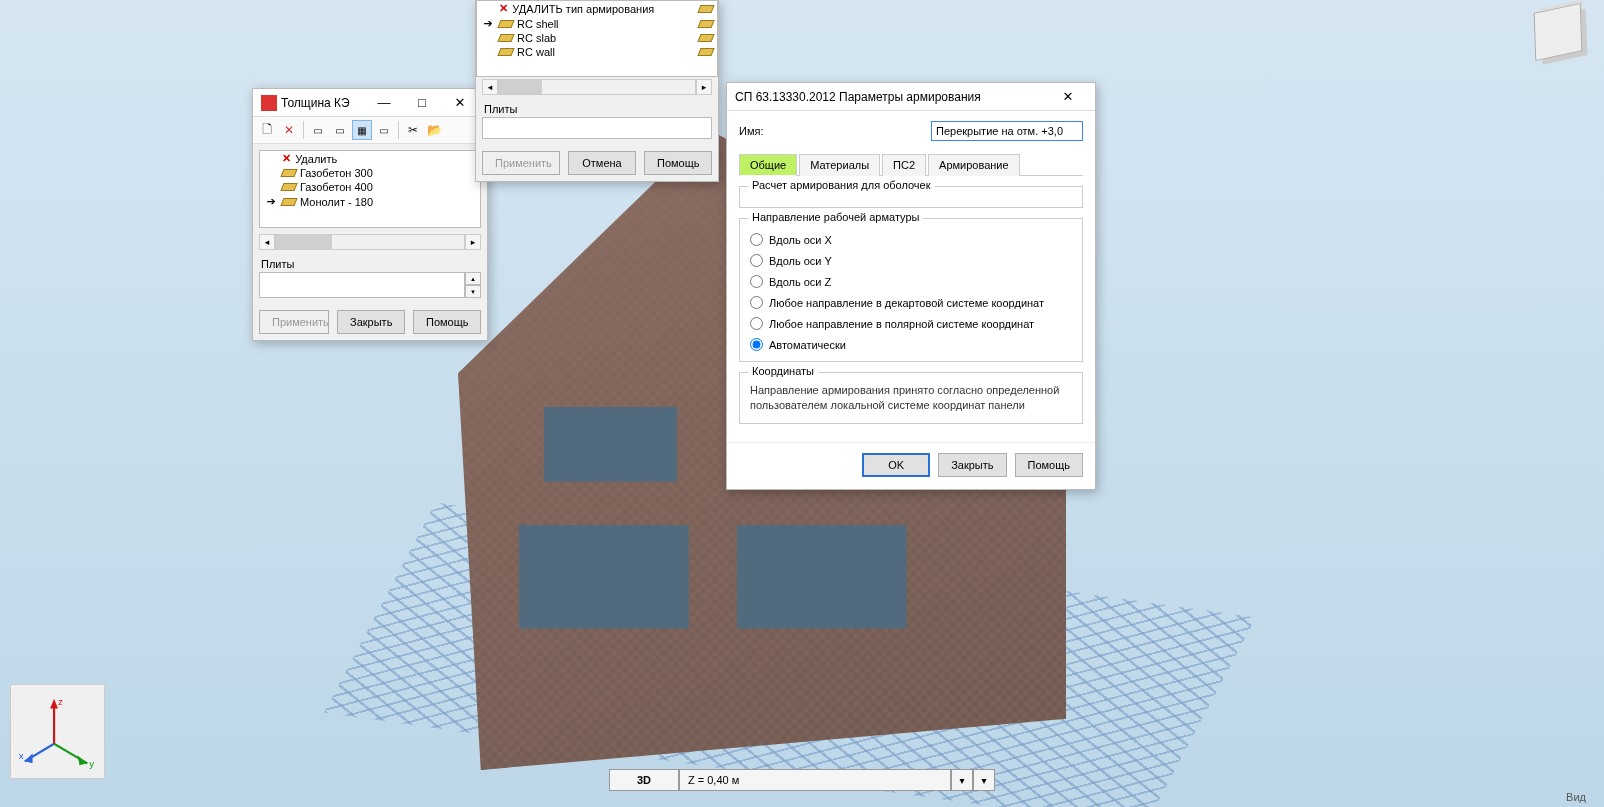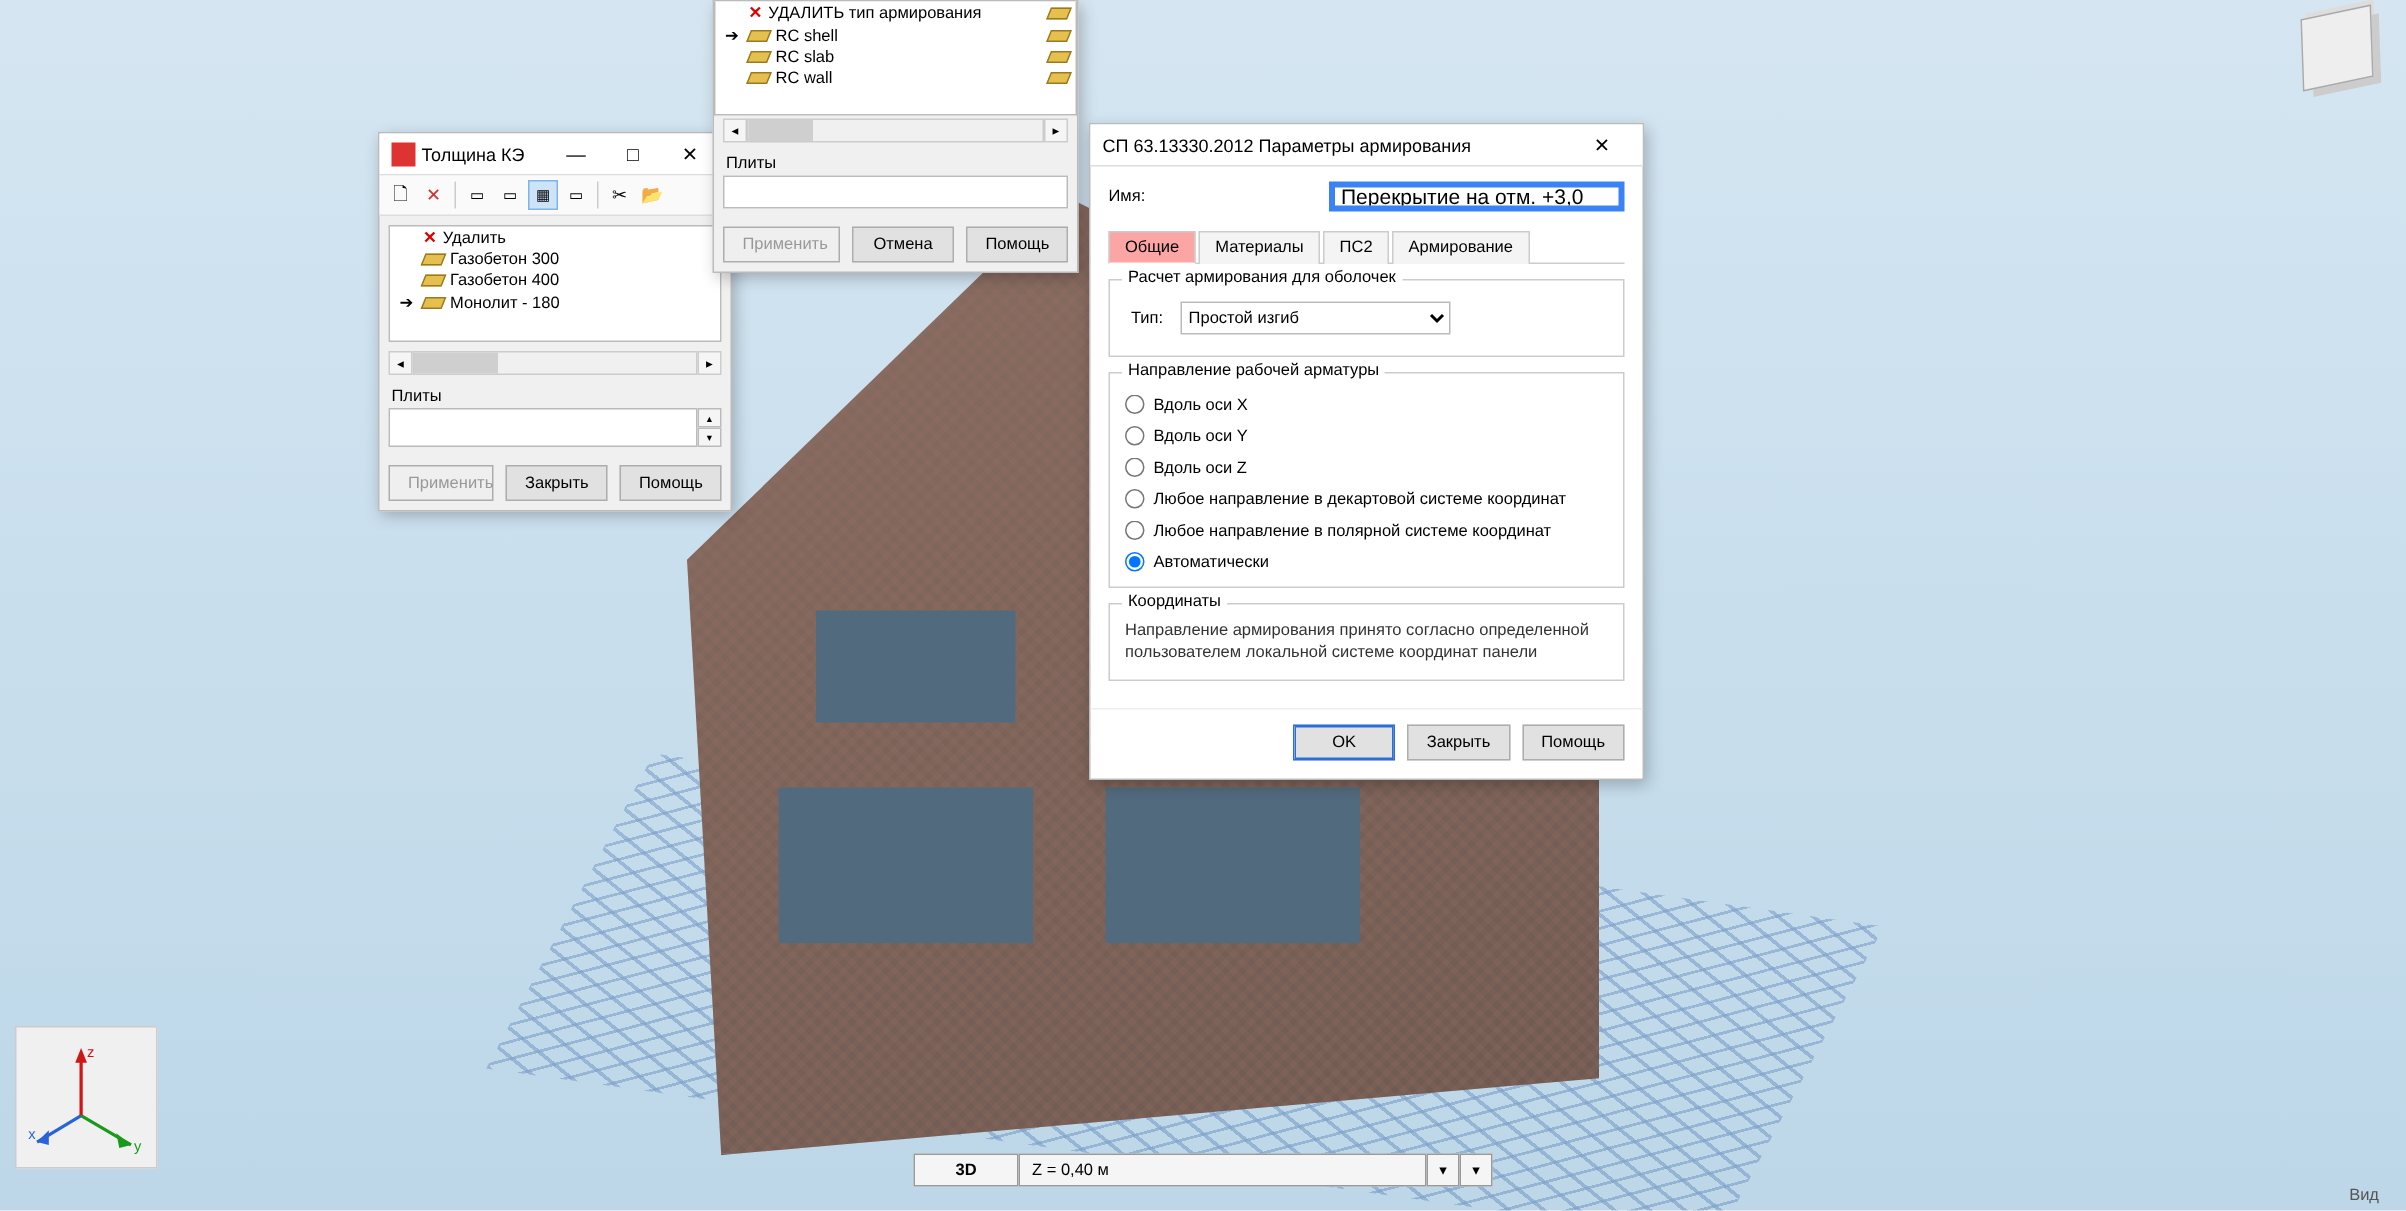--- a/index.html
+++ b/index.html
@@ -97,25 +97,25 @@
 #dlg-rc .list-row { justify-content: flex-start; }
 #dlg-rc .right-ico { margin-left: auto; }
 #dlg-rc .input-row { margin: 0 6px 6px 6px; }
 #dlg-rc .input-row input { width: 100%; height: 22px; border: 1px solid #bbb; background: #fff; padding: 0 4px; font-size: 11px; }
 
 
 #dlg-reinf { left: 726px; top: 82px; width: 370px; background: #fff; }
 #dlg-reinf .win-title { background: #fff; }
 #dlg-reinf .body { padding: 10px 12px 8px 12px; font-size: 11px; }
 #dlg-reinf .name-row { display: flex; align-items: center; gap: 8px; margin-bottom: 12px; }
-#dlg-reinf .name-row input { flex: 0 0 140px; margin-left: auto; height: 20px; border: 4px solid #3b82f6; padding: 0 4px; font-size: 14px; }
+#dlg-reinf .name-row input { flex: 0 0 140px; margin-left: auto; height: 20px; border: 1px solid #3b82f6; padding: 0 4px; font-size: 11px; }
 
 .tabs { display: flex; border-bottom: 1px solid #ccc; gap: 2px; margin-bottom: 10px; }
 .tab { padding: 4px 10px; border: 1px solid #ccc; border-bottom: none; background: #f4f4f4; font-size: 11px; cursor: pointer; position: relative; top: 1px; }
-.tab.active { background: #fca5a5; border-bottom: 1px solid #fff; }
+.tab.active { background: #bef264; border-bottom: 1px solid #fff; }
 
 .group { border: 1px solid #ccc; padding: 10px 10px 10px 10px; margin-bottom: 10px; position: relative; }
 .group-title { position: absolute; top: -8px; left: 8px; background: #fff; padding: 0 4px; font-size: 11px; }
 .type-row { display: flex; align-items: center; gap: 12px; margin: 4px 0 4px 4px; }
 .type-row select { width: 180px; height: 22px; border: 1px solid #bbb; font-size: 11px; background: #fff; }
 
 .radio-stack { display: flex; flex-direction: column; gap: 8px; margin-top: 4px; }
 .radio-stack label { display: flex; align-items: center; gap: 6px; font-size: 11px; cursor: pointer; }
 .radio-stack input { margin: 0; }
 
@@ -276,26 +276,20 @@
     </div>
     <div class="tabs" id="reinf-tabs">
         <div class="tab active">Общие</div>
         <div class="tab">Материалы</div>
         <div class="tab">ПС2</div>
         <div class="tab">Армирование</div>
       </div>
 
     <div class="group">
       <span class="group-title">Расчет армирования для оболочек</span>
-      <div class="type-row">
-        <span>Тип:</span>
-        <select>
-          <option>Простой изгиб</option>
-        </select>
-      </div>
     </div>
 
     <div class="group">
       <span class="group-title">Направление рабочей арматуры</span>
       <div class="radio-stack" id="radio-stack">
           <label>
             <input type="radio" name="rdir" style="">
             <span>Вдоль оси X</span>
           </label>
           <label>

